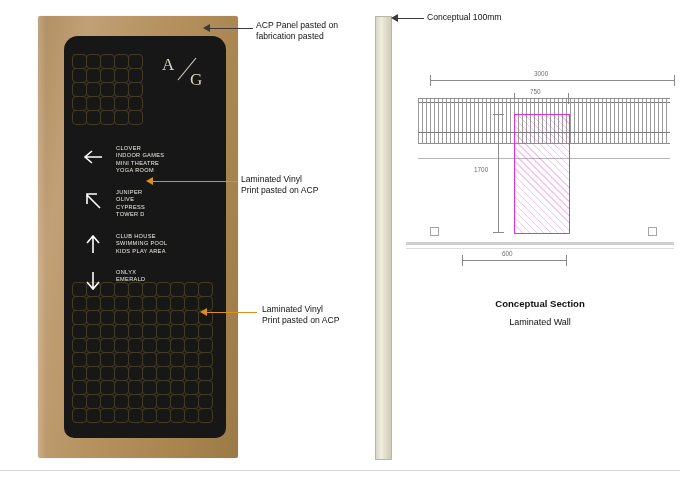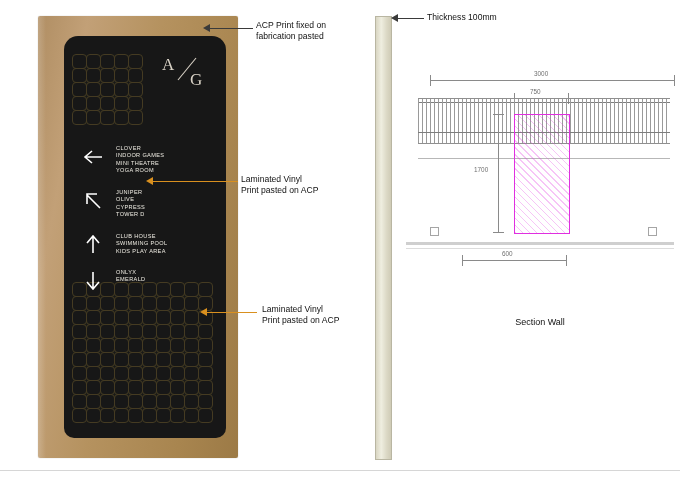--- a/index.html
+++ b/index.html
@@ -295,21 +295,21 @@
           <div>EMERALD</div>
         </div>
       </div>
 
     </div>
   </div>
 
   <div class="lead" style="left:205px;top:28px;width:48px;"></div>
   <span class="arrowhead" style="left:203px;top:24px;border-top:4px solid transparent;border-bottom:4px solid transparent;border-right:7px solid #3a3a3a;"></span>
   <div class="anno dark" style="left:256px;top:20px;width:110px;">
-    <div>ACP Print fixed on</div>
+    <div>ACP Panel pasted on</div>
     <div>fabrication pasted</div>
   </div>
 
   <div class="lead orange" style="left:150px;top:181px;width:88px;"></div>
   <span class="arrowhead" style="left:146px;top:177px;border-top:4px solid transparent;border-bottom:4px solid transparent;border-right:7px solid #d9901f;"></span>
   <div class="anno orange" style="left:241px;top:174px;width:120px;">
     <div>Laminated Vinyl</div>
     <div>Print pasted on ACP</div>
   </div>
 
@@ -317,21 +317,21 @@
   <span class="arrowhead" style="left:200px;top:308px;border-top:4px solid transparent;border-bottom:4px solid transparent;border-right:7px solid #d9901f;"></span>
   <div class="anno orange" style="left:262px;top:304px;width:120px;">
     <div>Laminated Vinyl</div>
     <div>Print pasted on ACP</div>
   </div>
 
   <div class="thick-bar"></div>
   <div class="lead" style="left:394px;top:18px;width:30px;"></div>
   <span class="arrowhead" style="left:391px;top:14px;border-top:4px solid transparent;border-bottom:4px solid transparent;border-right:7px solid #3a3a3a;"></span>
   <div class="anno dark" style="left:427px;top:12px;width:130px;">
-    <div>Thickness 100mm</div>
+    <div>Conceptual 100mm</div>
   </div>
 
   <div class="section">
 
     <div class="dimline" style="left:24px;top:14px;width:244px;"></div>
     <div class="dimvert" style="left:24px;top:9px;height:11px;"></div>
     <div class="dimvert" style="left:268px;top:9px;height:11px;"></div>
     <div class="dimtxt" style="left:128px;top:4px;">3000</div>
 
     <div class="dimline" style="left:108px;top:32px;width:54px;"></div>
@@ -356,19 +356,20 @@
 
     <div class="dimline" style="left:56px;top:194px;width:104px;"></div>
     <div class="dimvert" style="left:56px;top:189px;height:11px;"></div>
     <div class="dimvert" style="left:160px;top:189px;height:11px;"></div>
     <div class="dimtxt" style="left:96px;top:184px;">600</div>
 
     <div class="ground"></div>
     <div class="ground2"></div>
   </div>
 
+  <div class="sec-title">Conceptual Section</div>
   <div class="sec-sub">
-    <div>Section Wall</div>
+    <div>Laminated Wall</div>
   </div>
 
   <div class="footer-line"></div>
   <div class="pad-bottom"></div>
 </div>
 
 </body></html>

